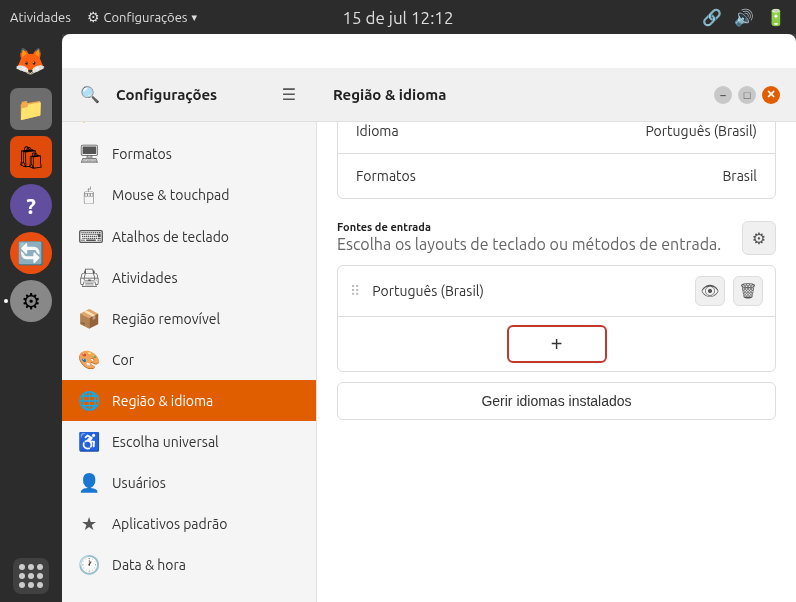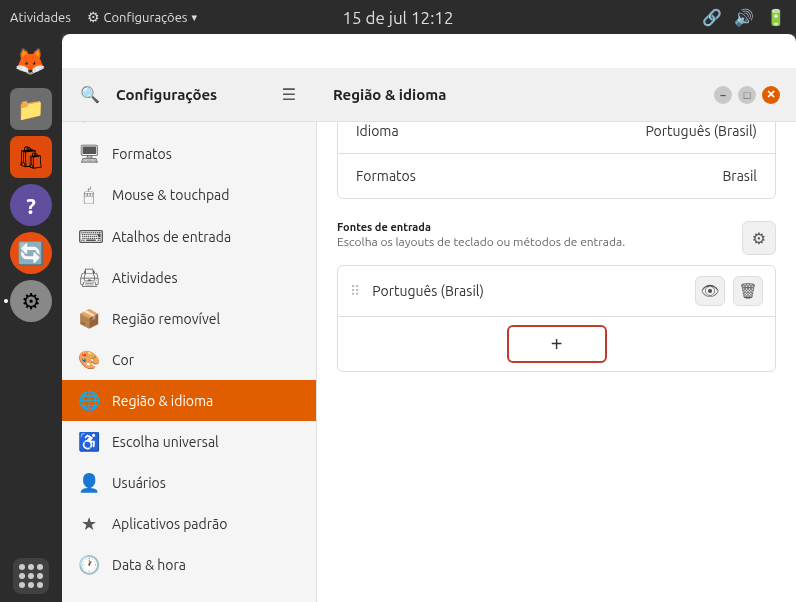--- a/index.html
+++ b/index.html
@@ -181,21 +181,21 @@
     .region-value { font-size: 14px; color: #333; }
 
     
     .section-header {
       display: flex;
       align-items: flex-start;
       justify-content: space-between;
       margin-bottom: 10px;
     }
     .section-title { font-size: 11px; font-weight: 600; color: #222; }
-    .section-desc { font-size: 12px; color: #666; margin-top: 2px; }
+    .section-desc { font-size: 16px; color: #666; margin-top: 2px; }
     .gear-btn {
       width: 34px; height: 34px;
       border-radius: 6px;
       background: #f0f0f0;
       border: 1px solid #ddd;
       cursor: pointer;
       display: flex; align-items: center; justify-content: center;
       font-size: 16px; color: #555;
     }
     .input-source-box {
@@ -360,21 +360,21 @@
           <div class="nav-item">
             <span class="nav-icon">🖥</span>
             <span>Formatos</span>
           </div>
           <div class="nav-item">
             <span class="nav-icon">🖱</span>
             <span>Mouse &amp; touchpad</span>
           </div>
           <div class="nav-item">
             <span class="nav-icon">⌨</span>
-            <span>Atalhos de entrada</span>
+            <span>Atalhos de teclado</span>
           </div>
           <div class="nav-item">
             <span class="nav-icon">🖨</span>
             <span>Atividades</span>
           </div>
           <div class="nav-item">
             <span class="nav-icon">📦</span>
             <span>Região removível</span>
           </div>
           <div class="nav-item">
@@ -433,17 +433,18 @@
             <span class="drag-handle">⠿</span>
             <span class="source-name">Português (Brasil)</span>
             <button class="source-btn" title="Visualizar">👁</button>
             <button class="source-btn" title="Remover">🗑</button>
           </div>
           <div class="add-row">
             <button class="add-btn-box">+</button>
           </div>
         </div>
 
+        <button class="manage-btn">Gerir idiomas instalados</button>
 
       </div>
     </div>
   </div>
 </div>
 
 </body></html>

